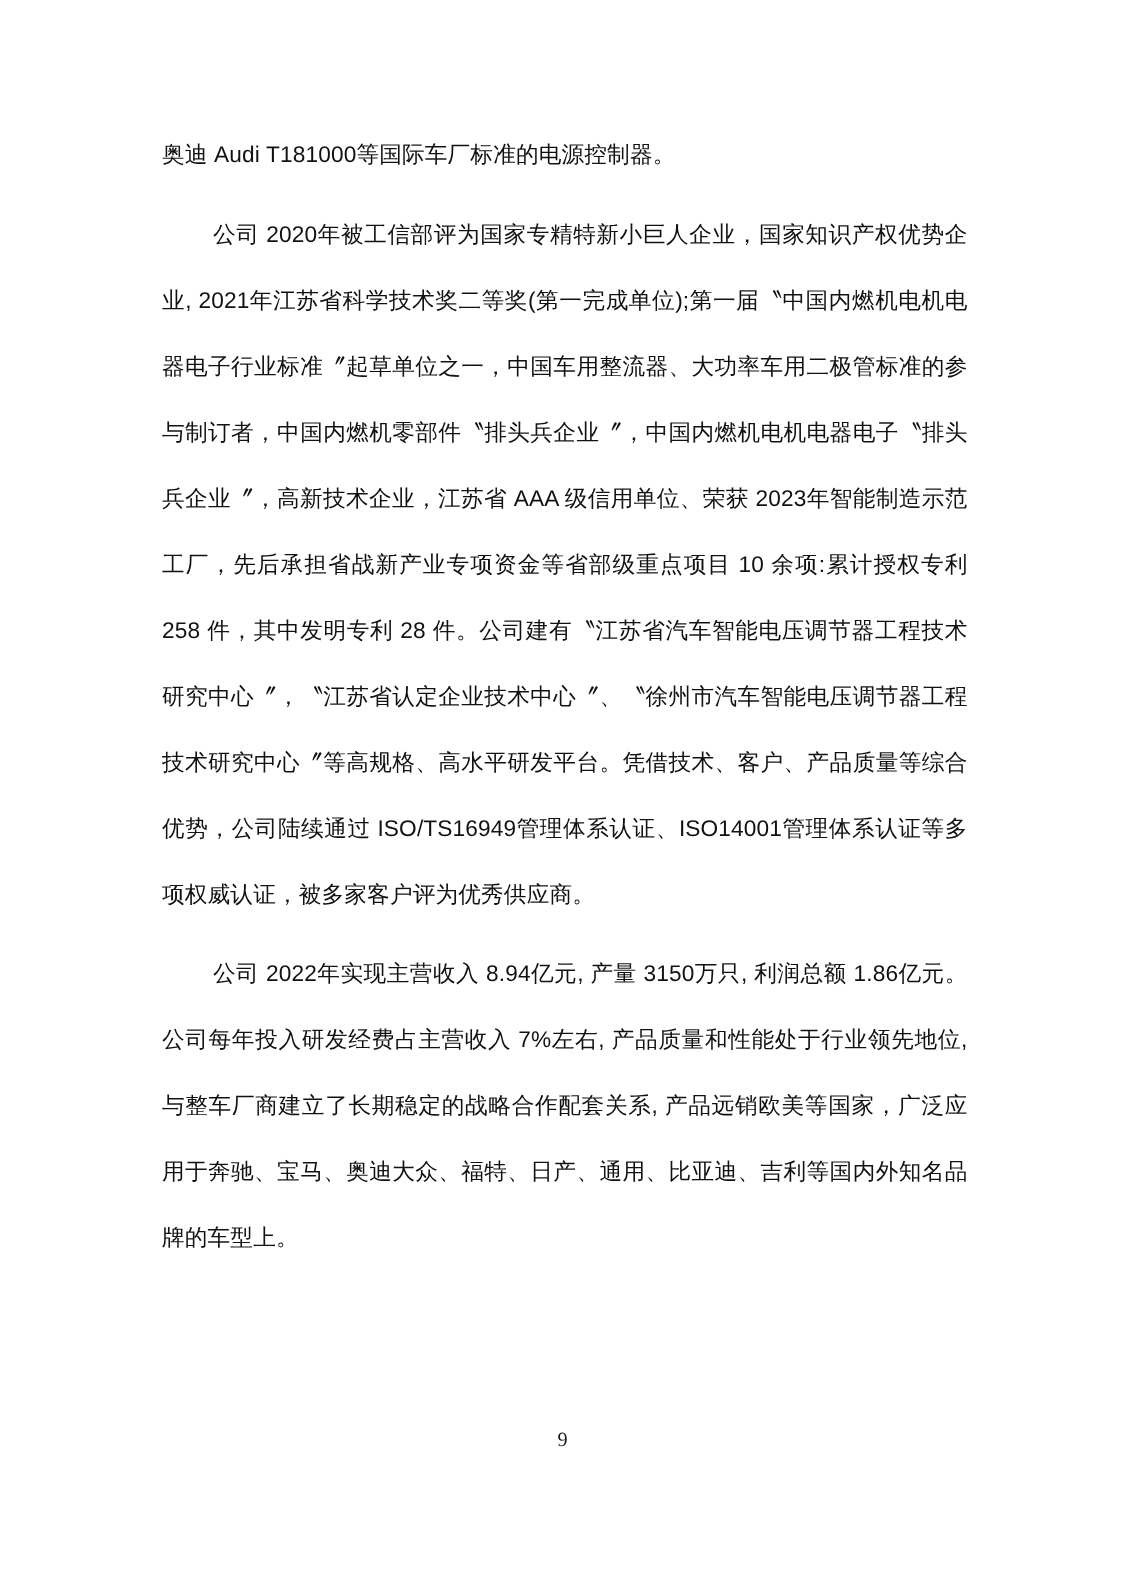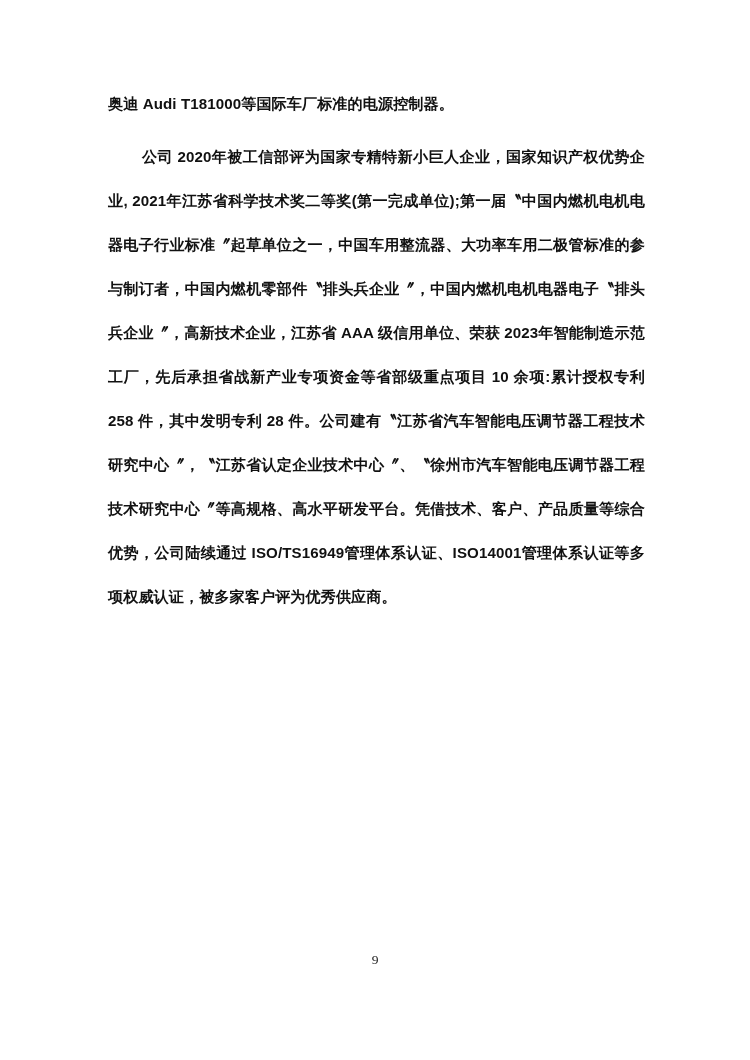--- a/index.html
+++ b/index.html
@@ -30,21 +30,21 @@
     width: 537px;
   }
   .para {
     font-size: 15.1px;
     line-height: 44px;
     text-align: justify;
     text-justify: inter-ideograph;
     letter-spacing: 0.1px;
     margin: 0;
     color: #111111;
-    font-weight: 700;
+    font-weight: 400;
   }
   .para.first-line-continued {
     text-indent: 0;
   }
   .para.indented {
     text-indent: 34px;
   }
   .gap-small { height: 9px; }
   .gap-med { height: 9px; }
   .page-number {
@@ -60,15 +60,16 @@
 </style>
 </head>
 <body>
 
 <div class="page">
   <div class="content">
     <p class="para first-line-continued">奥迪 Audi T181000等国际车厂标准的电源控制器。</p>
     <div class="gap-small"></div>
     <p class="para indented">公司 2020年被工信部评为国家专精特新小巨人企业，国家知识产权优势企业, 2021年江苏省科学技术奖二等奖(第一完成单位);第一届〝中国内燃机电机电器电子行业标准〞起草单位之一，中国车用整流器、大功率车用二极管标准的参与制订者，中国内燃机零部件〝排头兵企业〞，中国内燃机电机电器电子〝排头兵企业〞，高新技术企业，江苏省 AAA 级信用单位、荣获 2023年智能制造示范工厂，先后承担省战新产业专项资金等省部级重点项目 10 余项:累计授权专利 258 件，其中发明专利 28 件。公司建有〝江苏省汽车智能电压调节器工程技术研究中心〞，〝江苏省认定企业技术中心〞、〝徐州市汽车智能电压调节器工程技术研究中心〞等高规格、高水平研发平台。凭借技术、客户、产品质量等综合优势，公司陆续通过 ISO/TS16949管理体系认证、ISO14001管理体系认证等多项权威认证，被多家客户评为优秀供应商。</p>
     <div class="gap-med"></div>
+    <p class="para indented">公司 2022年实现主营收入 8.94亿元, 产量 3150万只, 利润总额 1.86亿元。公司每年投入研发经费占主营收入 7%左右, 产品质量和性能处于行业领先地位, 与整车厂商建立了长期稳定的战略合作配套关系, 产品远销欧美等国家，广泛应用于奔驰、宝马、奥迪大众、福特、日产、通用、比亚迪、吉利等国内外知名品牌的车型上。</p>
   </div>
   <div class="page-number">9</div>
 </div>
 
 </body></html>

